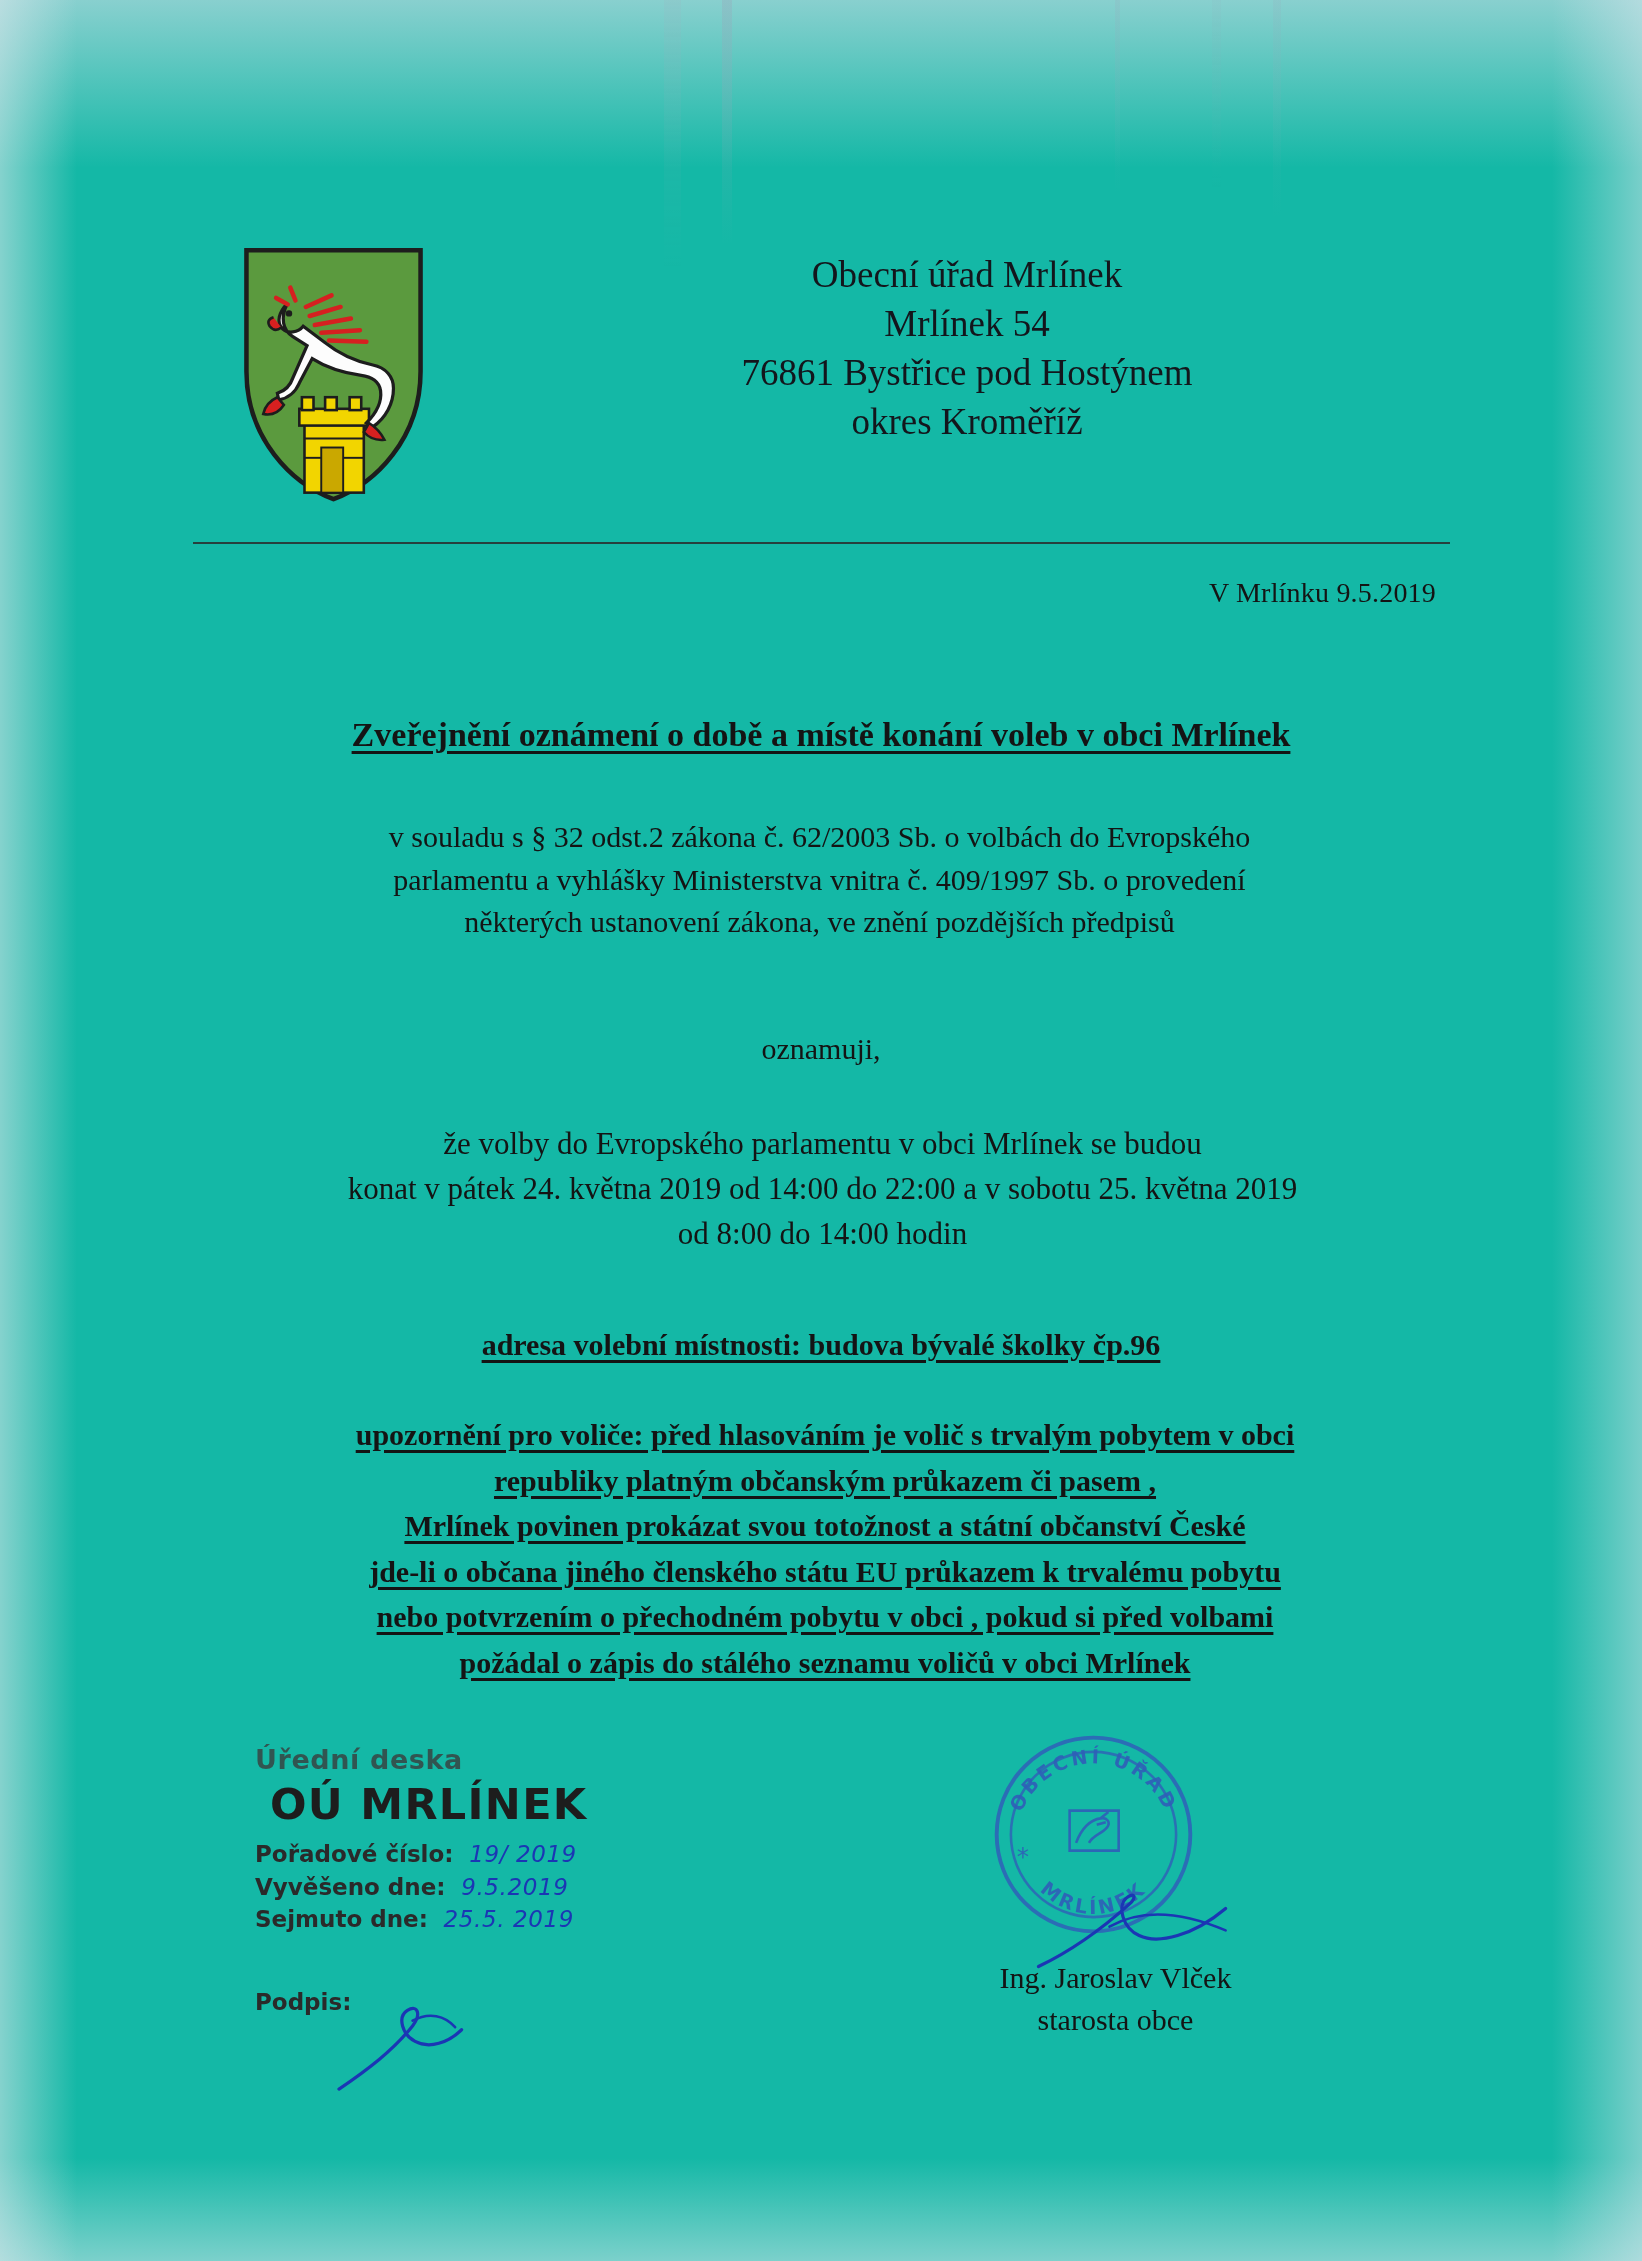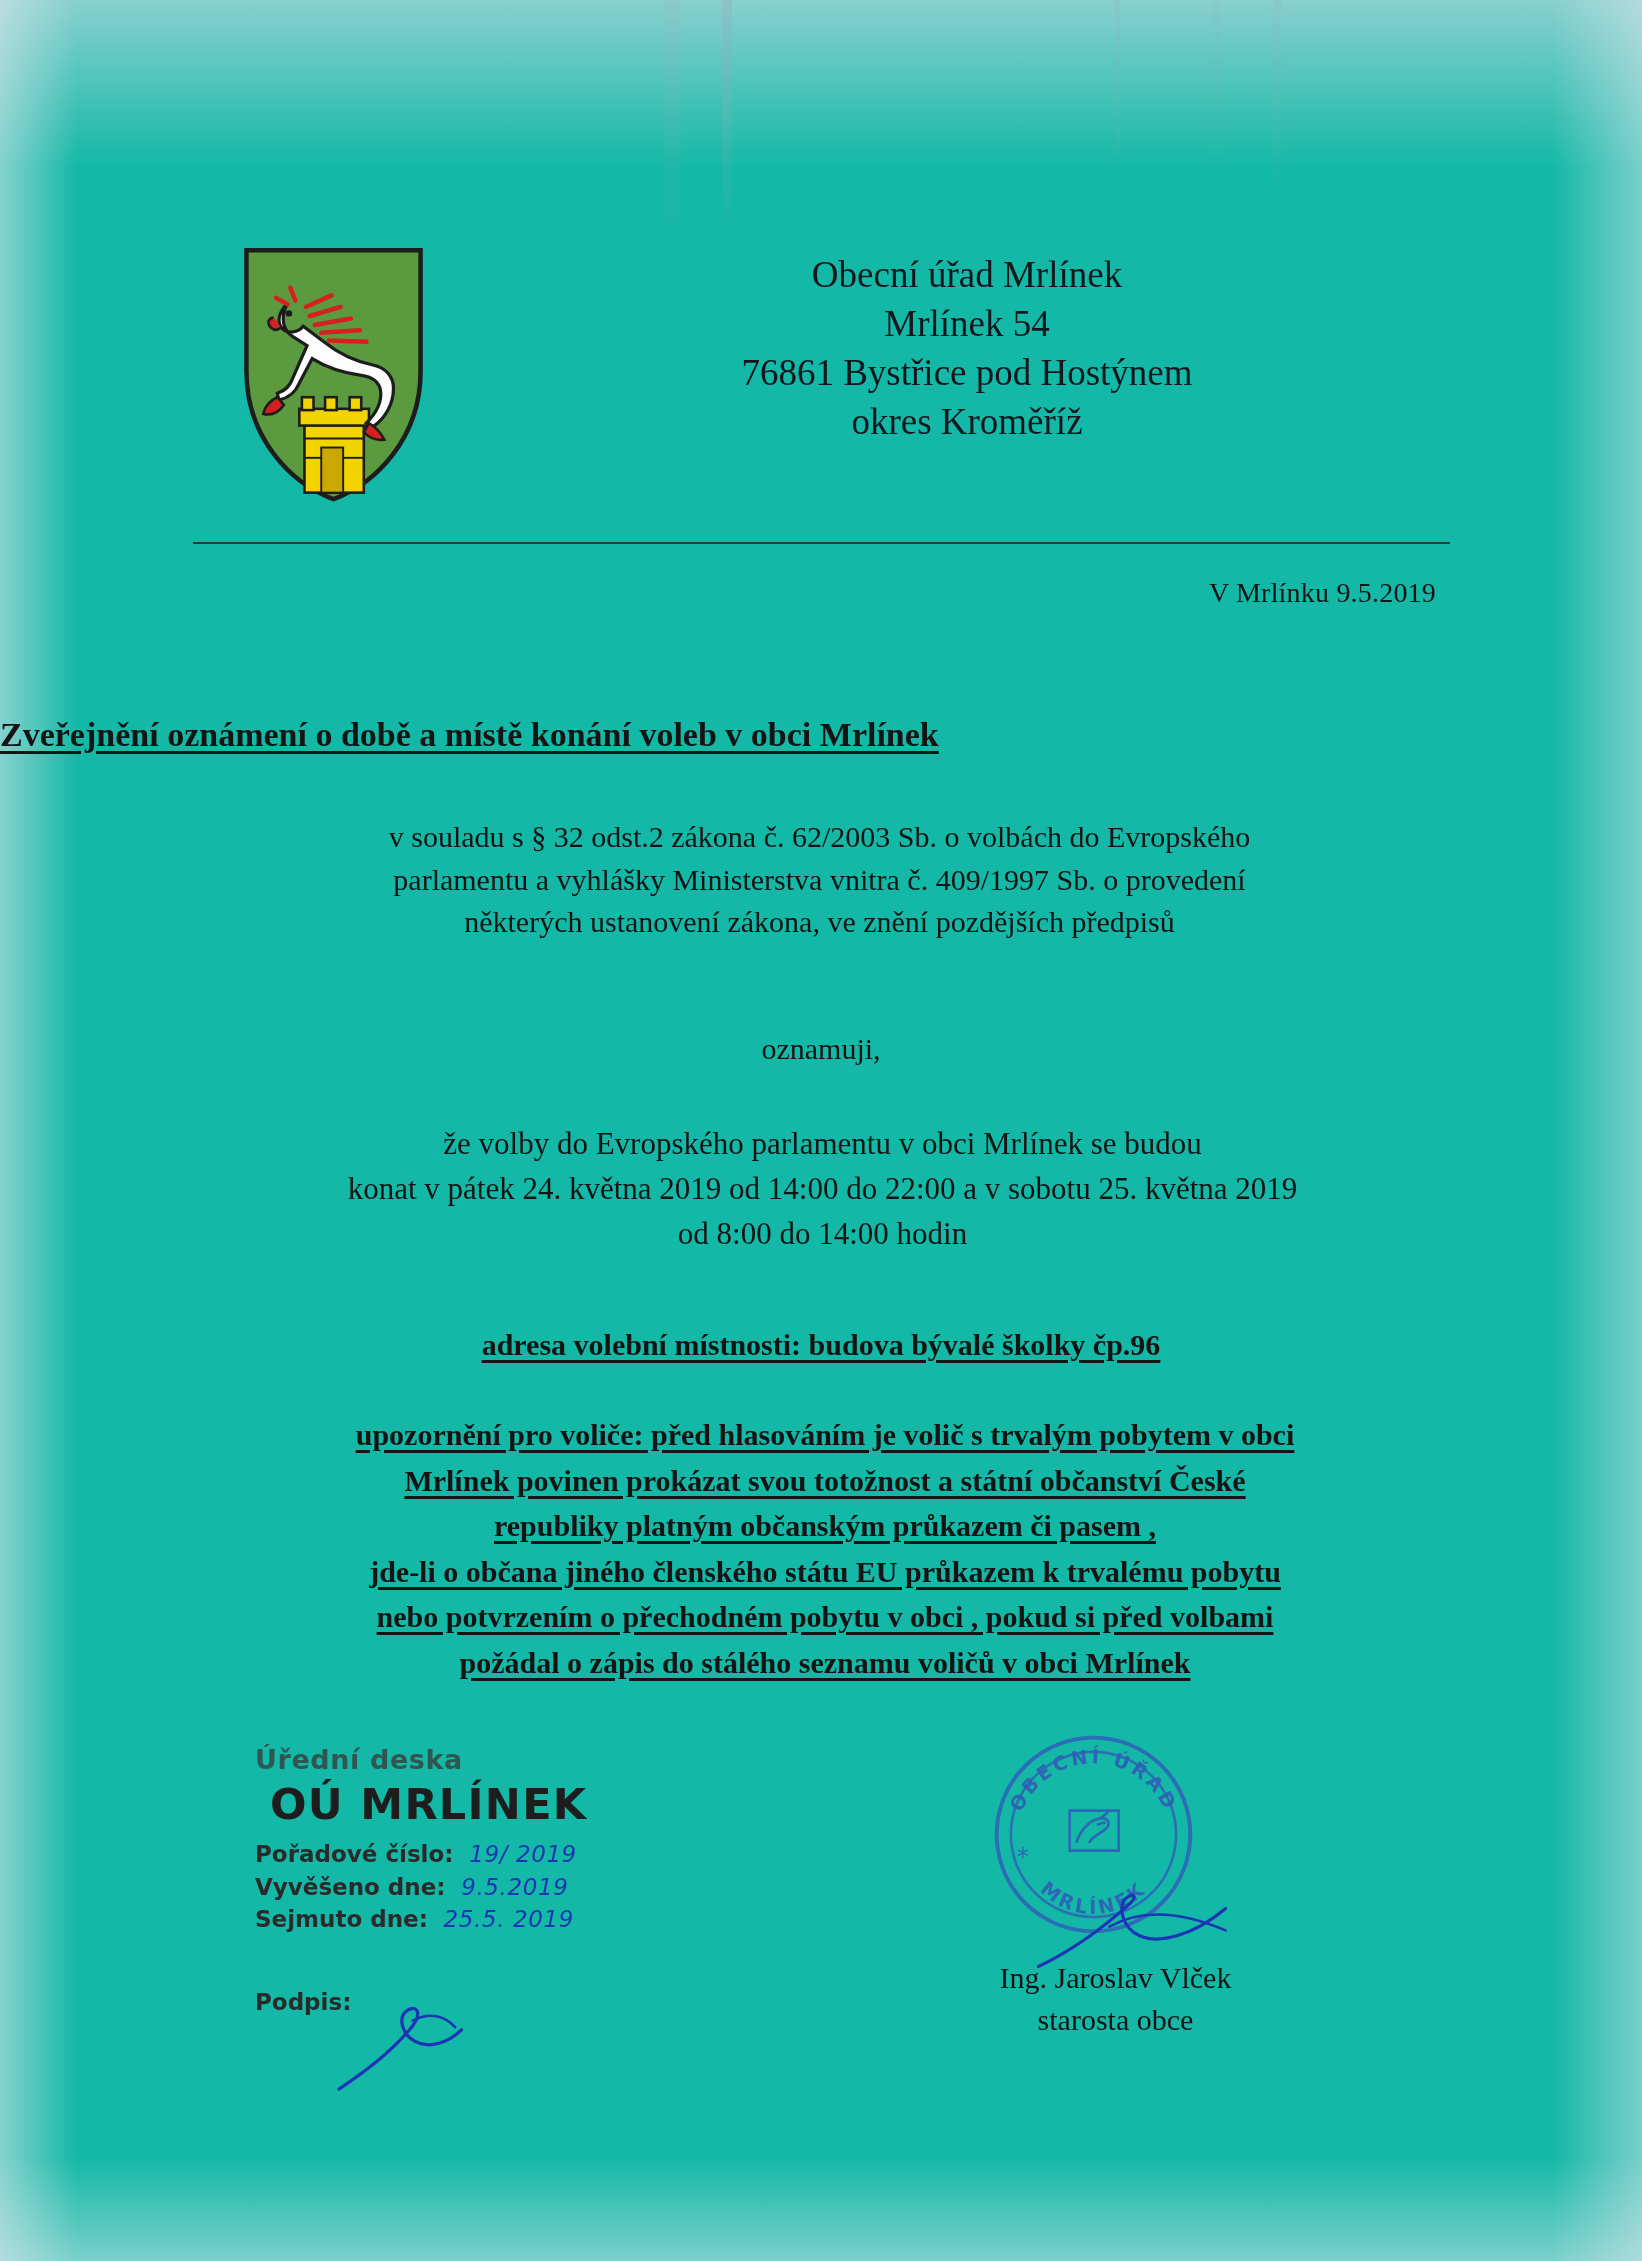--- a/index.html
+++ b/index.html
@@ -93,21 +93,21 @@
     font-size: 28px;
     letter-spacing: 0.2px;
   }
 
   
   .doc-title {
     position: absolute;
     left: 0;
     top: 716px;
     width: 100%;
-    text-align: left;
+    text-align: center;
     font-size: 34px;
     font-weight: bold;
     text-decoration: underline;
     text-underline-offset: 4.5px;
   }
 
   .intro {
     position: absolute;
     left: 239px;
     top: 816px;
@@ -340,22 +340,22 @@
     <div>konat v pátek 24. května 2019 od 14:00 do 22:00 a v sobotu 25. května 2019</div>
     <div>od 8:00 do 14:00 hodin</div>
   </div>
 
   <div class="venue">
     <span>adresa volební místnosti: budova bývalé školky  čp.96</span>
   </div>
 
   <div class="notice">
     <span class="ln">upozornění pro voliče: před hlasováním je volič s trvalým pobytem v obci</span>
+    <span class="ln">republiky platným občanským průkazem či pasem ,</span>
     <span class="ln">Mrlínek povinen prokázat svou totožnost a státní občanství České</span>
-    <span class="ln">republiky platným občanským průkazem či pasem ,</span>
     <span class="ln">jde-li o občana jiného členského státu EU  průkazem k trvalému pobytu</span>
     <span class="ln">nebo potvrzením o přechodném pobytu v obci  , pokud si před volbami</span>
     <span class="ln">požádal o zápis do stálého seznamu voličů v obci Mrlínek</span>
   </div>
 
   <div class="office-stamp">
     <div class="stamp-line1">Úřední deska</div>
     <div class="stamp-line2">OÚ MRLÍNEK</div>
     <div class="stamp-rows">
       <div class="row">

